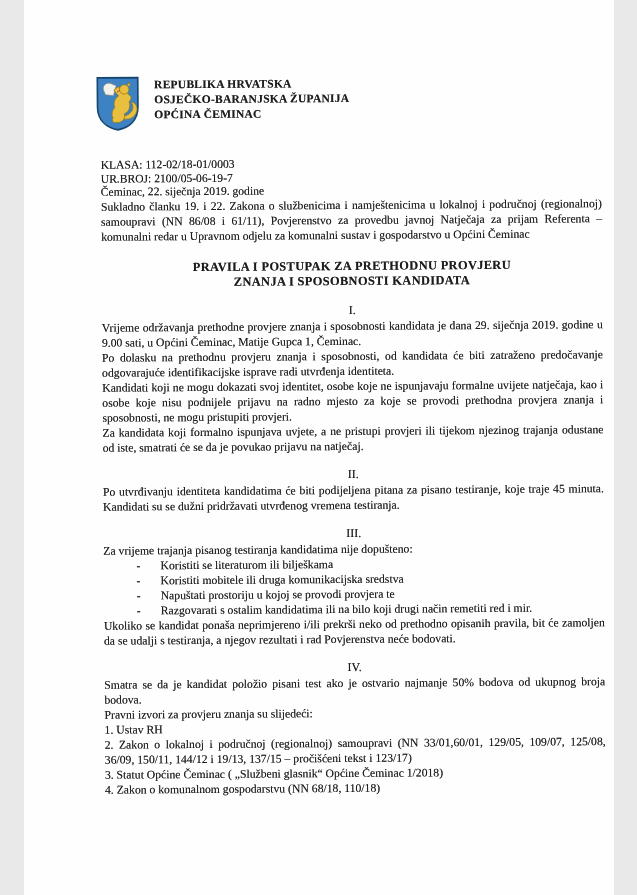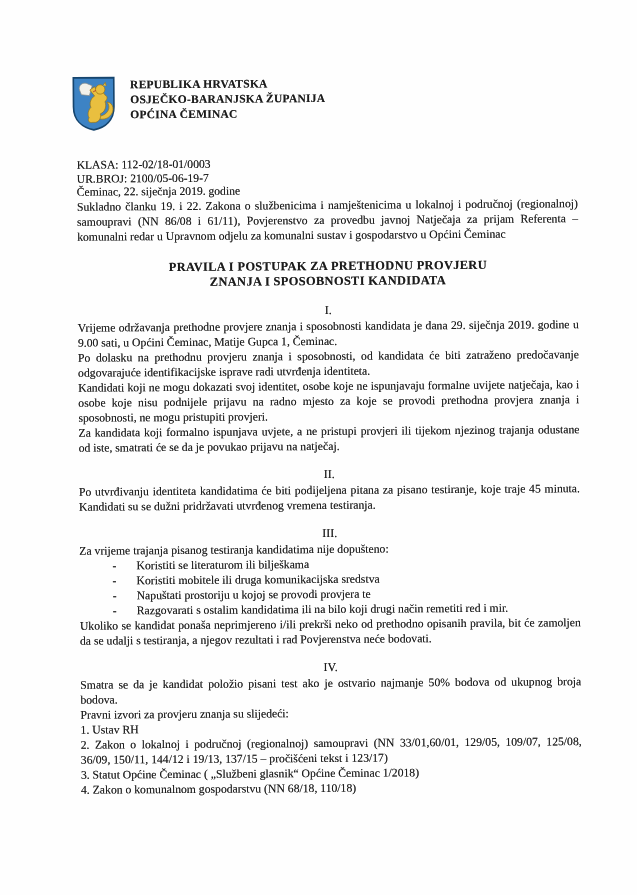--- a/index.html
+++ b/index.html
@@ -1,19 +1,19 @@
 <!DOCTYPE html>
 <html lang="hr"><head>
 <meta charset="utf-8">
 <style>
   html,body { margin:0; padding:0; }
   body { background:#e9e9e9; }
   .sheet {
     position:relative;
-    width:637px; height:895px;
+    width:590px; height:895px;
     margin:0 auto;
     background:#fefefe;
     overflow:hidden;
     font-family:"Liberation Serif", serif;
     color:#1c1c1c;
     text-shadow:0 0 0.35px rgba(45,45,45,0.65);
   }
   .content {
     position:absolute; left:76px; top:74px; width:501px;
     transform:rotate(-0.4deg); transform-origin:20% 0;

